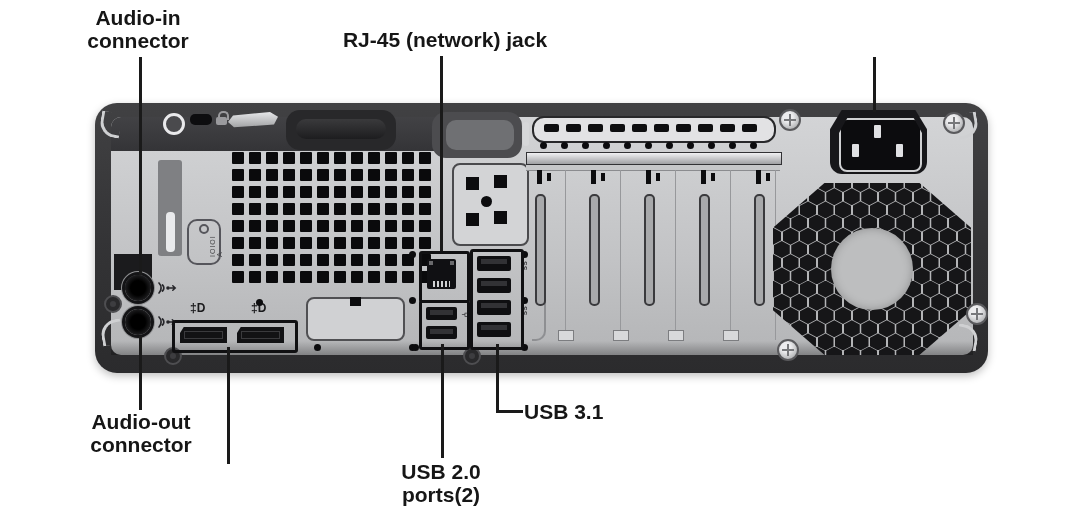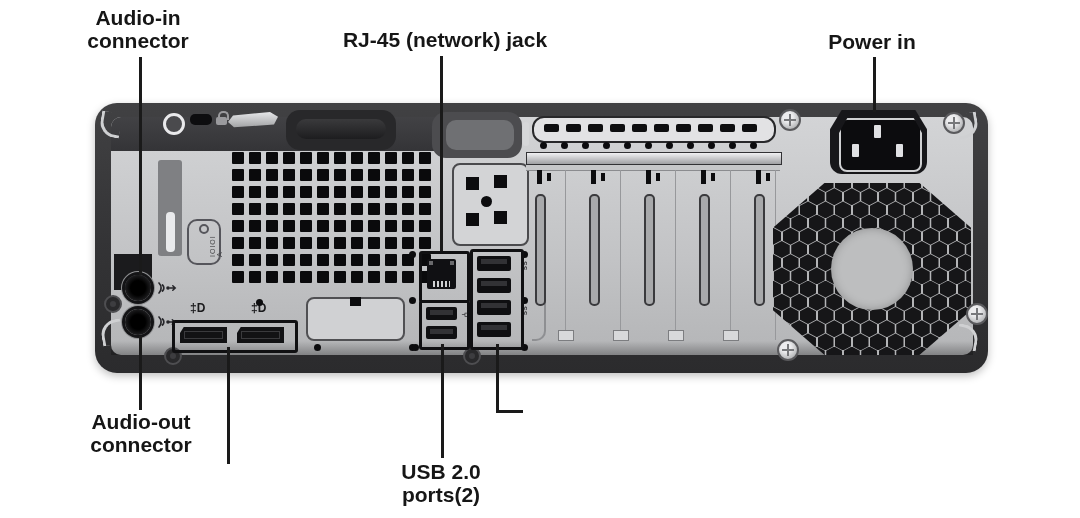--- a/index.html
+++ b/index.html
@@ -513,32 +513,30 @@
   <div class="leader" style="left:496px;top:344px;height:69px"></div>
   <div class="leader-h" style="left:496px;top:410px;width:27px"></div>
 
   <div class="label" style="left:53px;top:6px;width:170px">
     <span>Audio-in</span>
     <span>connector</span>
   </div>
   <div class="label" style="left:335px;top:28px;width:220px">
     <span>RJ-45 (network) jack</span>
   </div>
-  <div class="label" style="left:812px;top:30px;width:120px">
-    <span>Power in</span>
-  </div>
   <div class="label" style="left:56px;top:410px;width:170px">
     <span>Audio-out</span>
     <span>connector</span>
   </div>
   <div class="label" style="left:391px;top:460px;width:100px">
     <span>USB 2.0</span>
     <span>ports(2)</span>
   </div>
   <div class="label" style="left:497px;top:400px;width:180px;text-align:left">
+    <span style="padding-left:27px">USB 3.1</span>
   </div>
 
 <div class="dot detail" style="position: absolute; left: 540px; top: 142px;"></div>
     <div class="dot detail" style="position: absolute; left: 561px; top: 142px;"></div>
     <div class="dot detail" style="position: absolute; left: 582px; top: 142px;"></div>
     <div class="dot detail" style="position: absolute; left: 603px; top: 142px;"></div>
     <div class="dot detail" style="position: absolute; left: 624px; top: 142px;"></div>
     <div class="dot detail" style="position: absolute; left: 645px; top: 142px;"></div>
     <div class="dot detail" style="position: absolute; left: 666px; top: 142px;"></div>
     <div class="dot detail" style="position: absolute; left: 687px; top: 142px;"></div>

